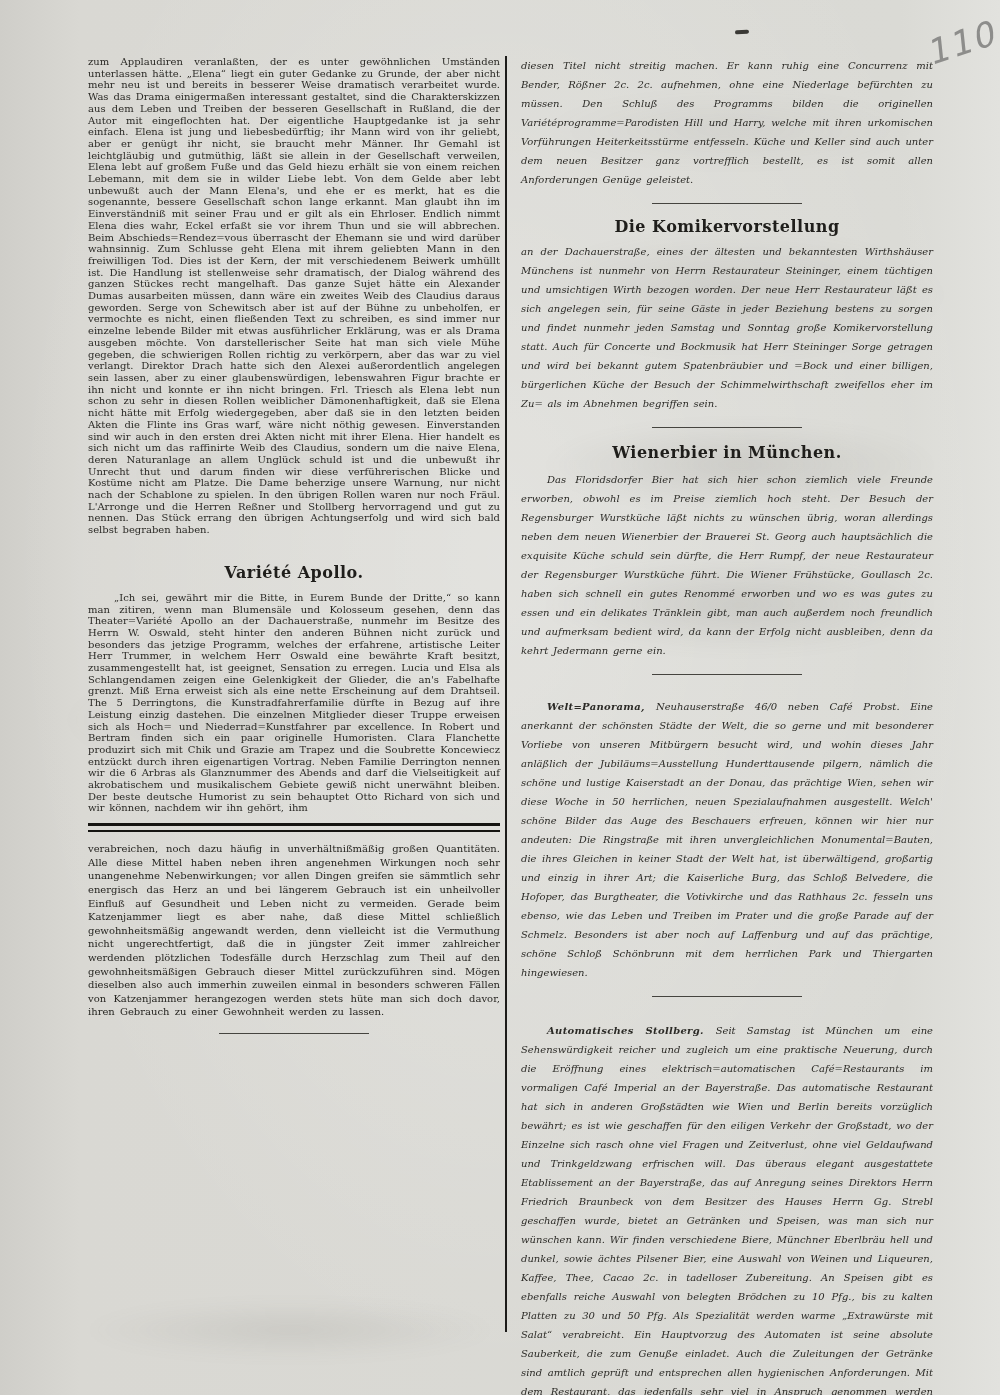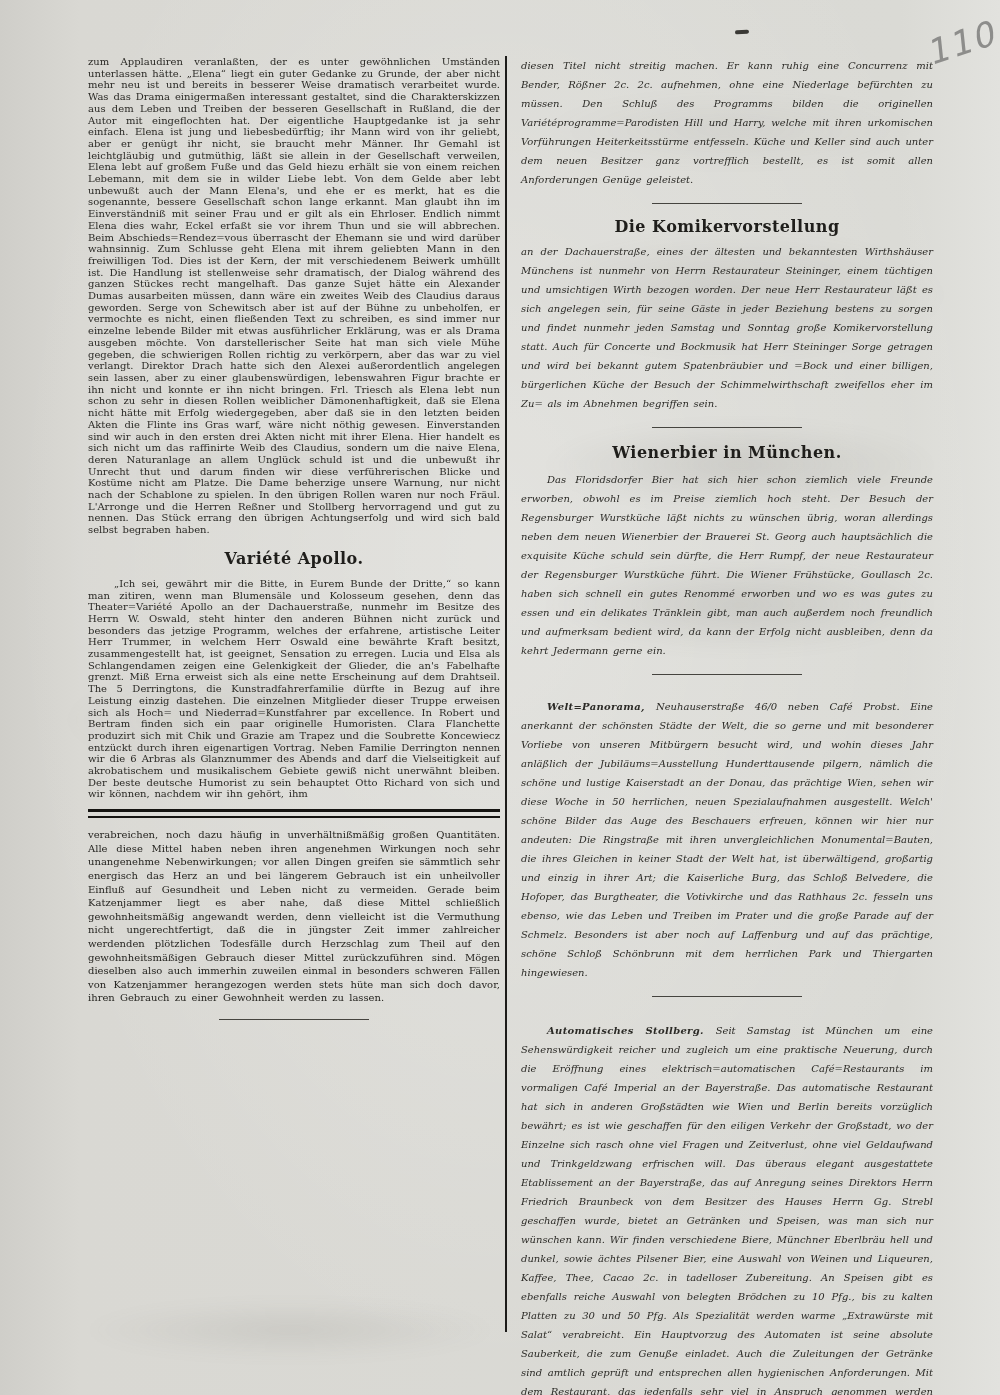--- a/index.html
+++ b/index.html
@@ -52,21 +52,21 @@
   }
   .right .body{line-height:19px;font-style:italic;}
   .indent{text-indent:26px;}
   .lead{font-weight:bold;letter-spacing:.3px;}
   h2{
     margin:0;text-align:center;
     font-size:16px;line-height:18px;
     font-weight:bold;color:#1f1e1b;
     letter-spacing:.5px;
   }
-  .h-apollo{margin-top:14px;margin-bottom:10px;}
+  .h-apollo{margin-top:28px;margin-bottom:10px;}
   .h-schimmel{margin-top:14px;margin-bottom:6px;}
   .h-wienerbier{margin-top:16px;margin-bottom:8px;text-align:center;}
   .double-rule{
     margin-top:9px;height:4px;
     border-top:3px solid #151411;
     border-bottom:2px solid #151411;
   }
   .body2{
     margin-top:10px;
     font-size:10px;line-height:13.6px;

